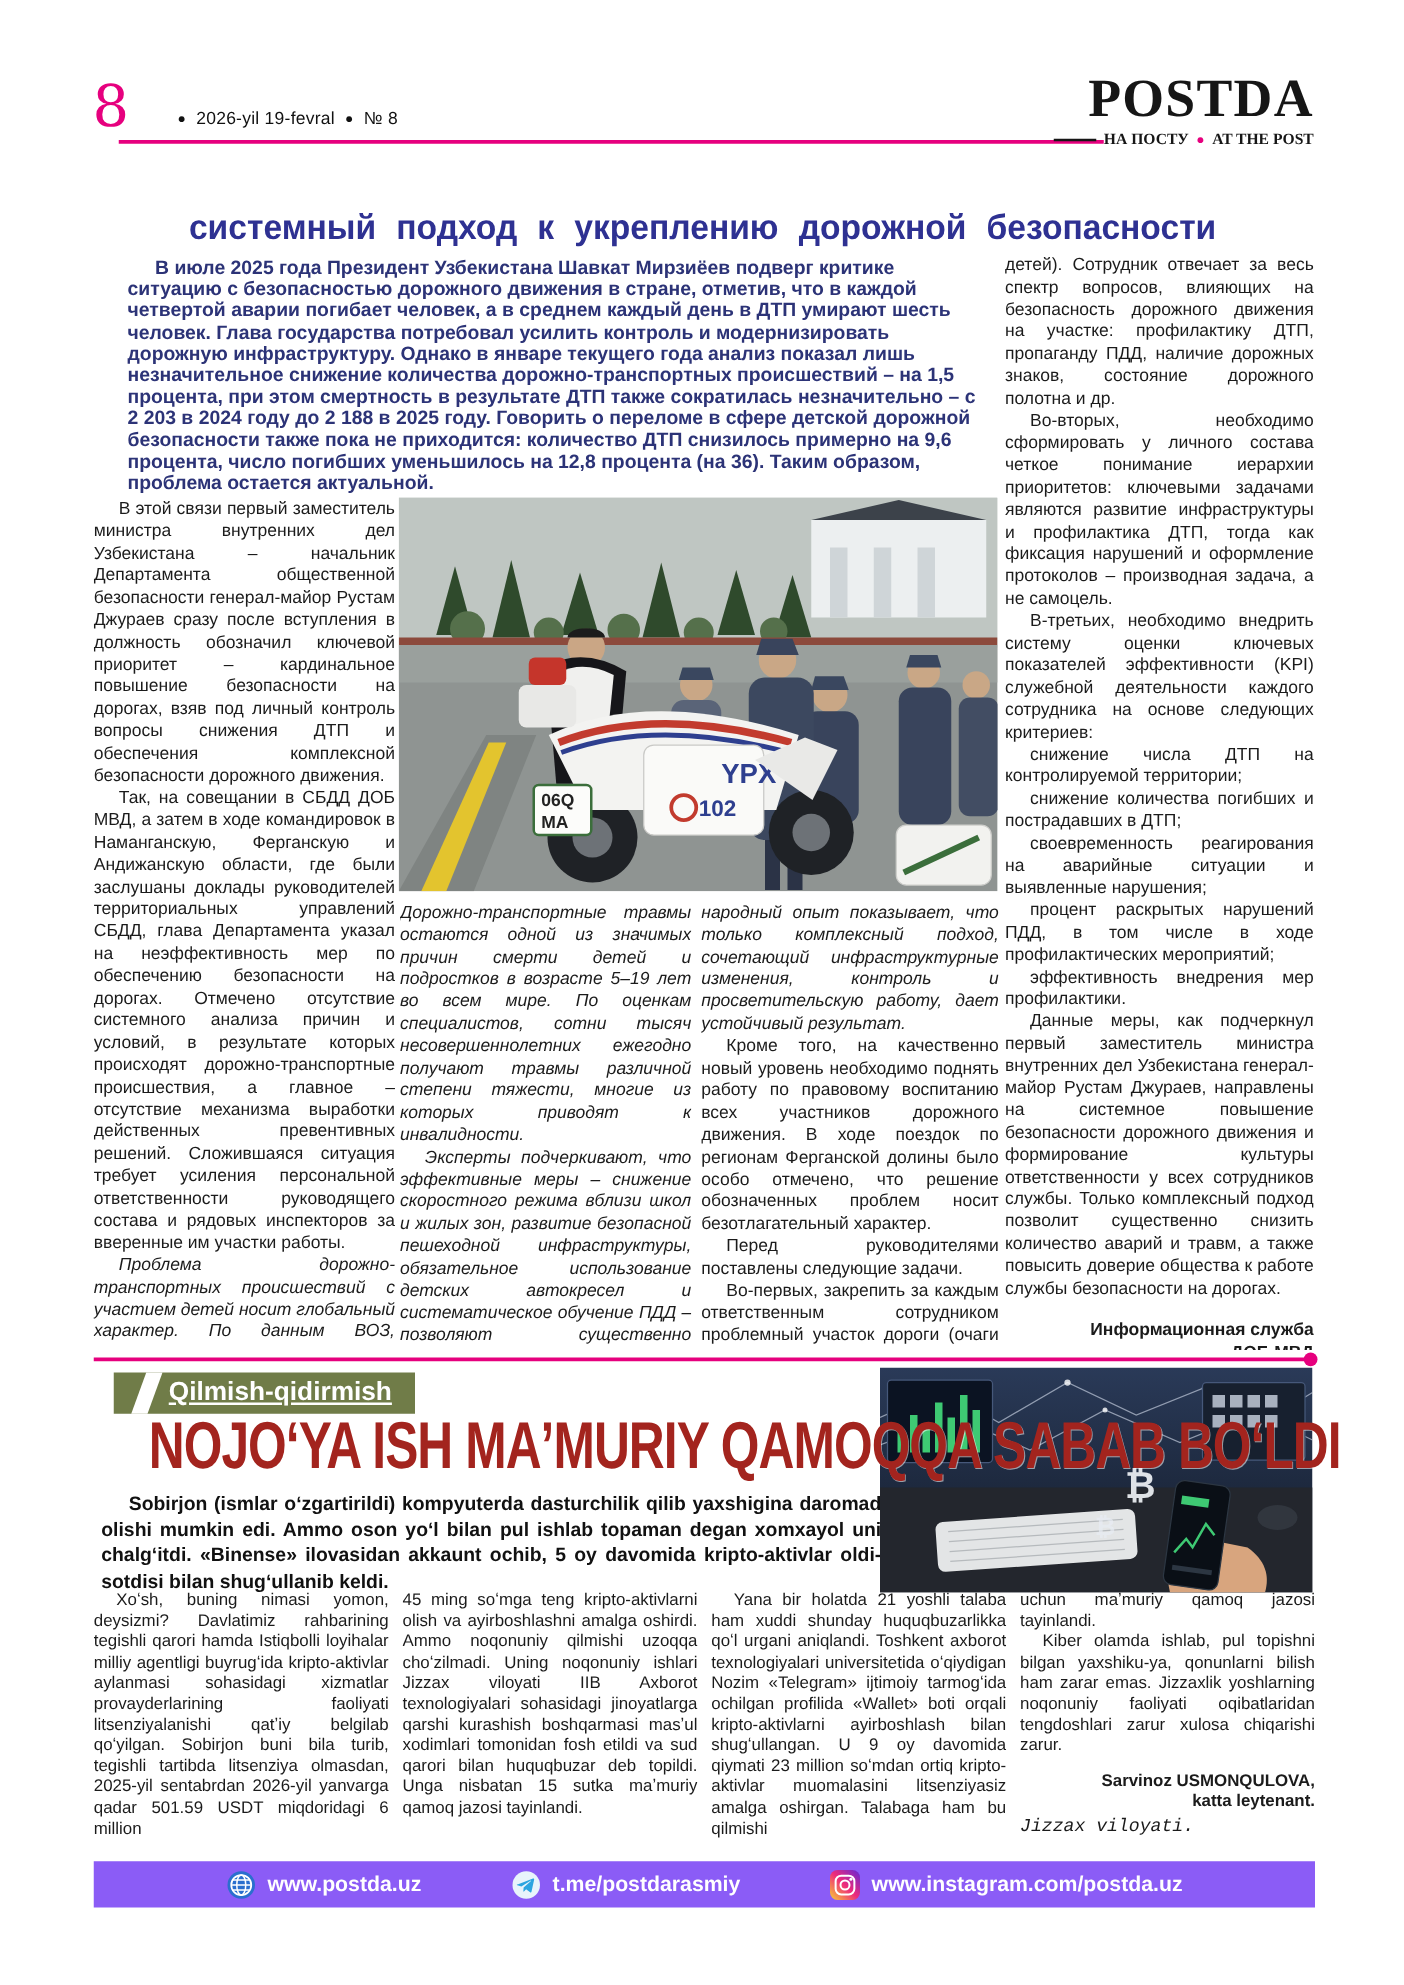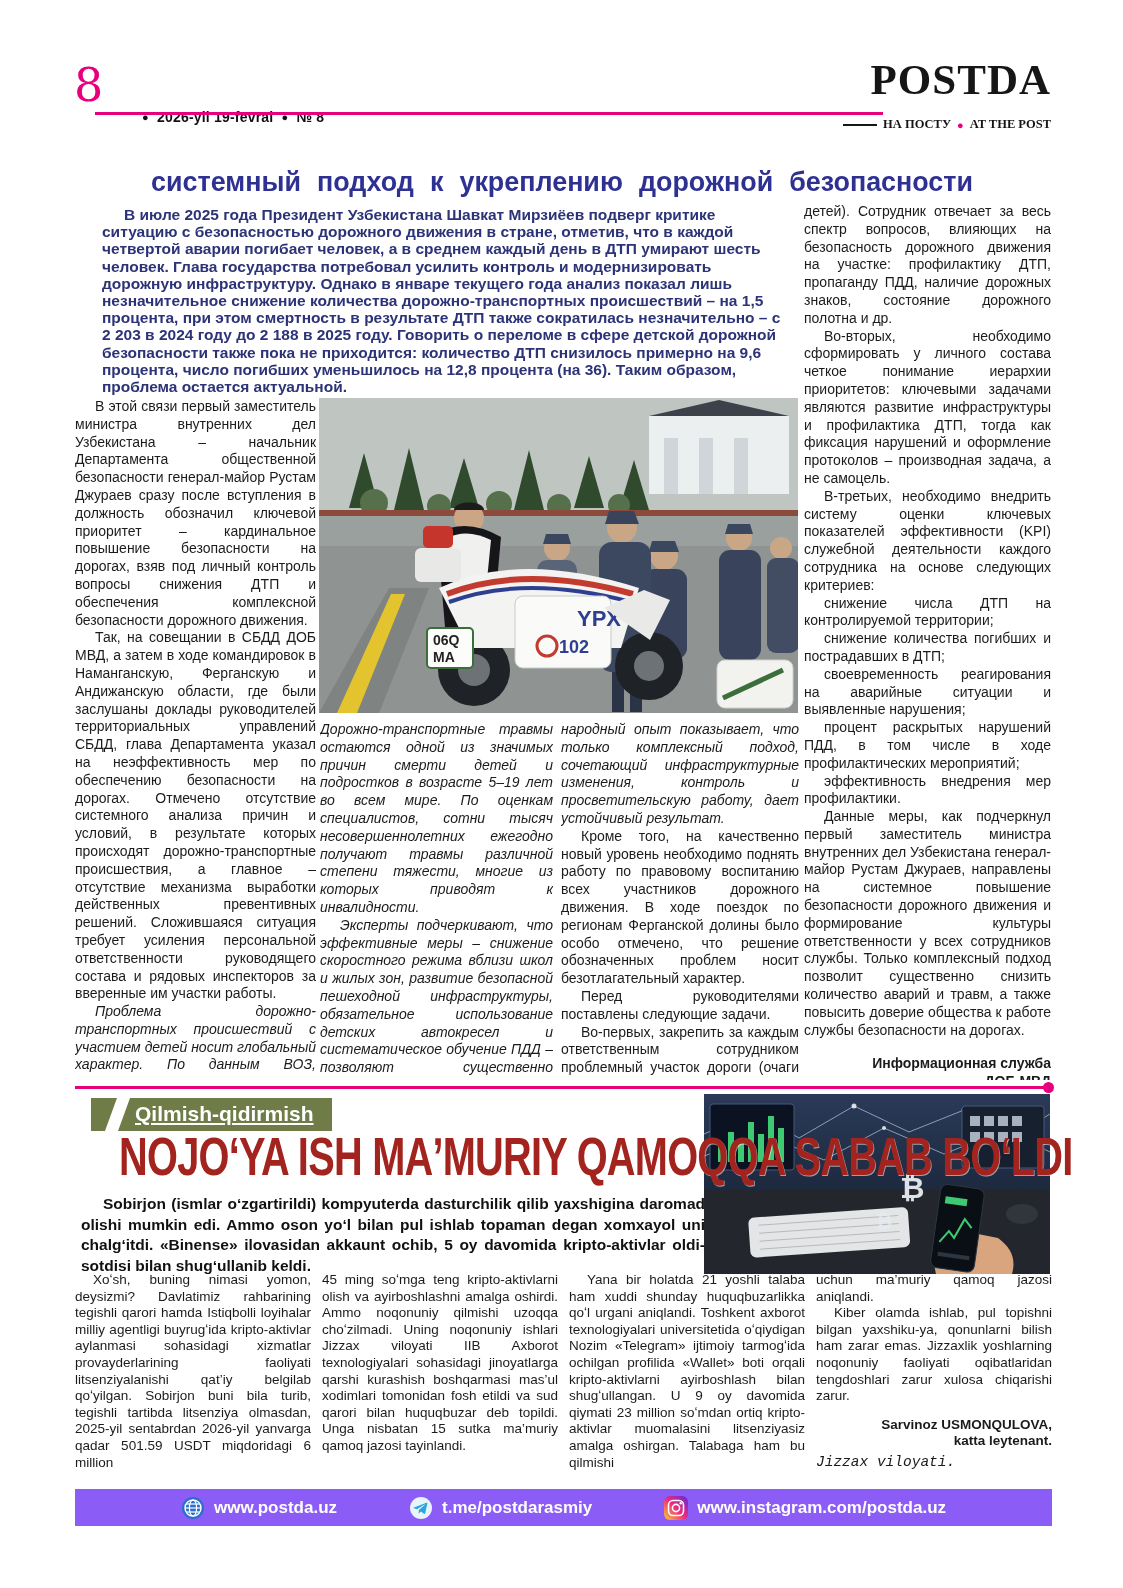--- a/index.html
+++ b/index.html
@@ -3,27 +3,27 @@
 <meta charset="utf-8">
 <style>
   html,body{margin:0;padding:0;background:#ffffff;}
   .page{position:relative;width:1123px;height:1588px;background:#fff;overflow:hidden;
         font-family:"Liberation Sans",sans-serif;color:#1c1c1c;}
   .abs{position:absolute;}
 
   
   .page-num{left:74px;top:62px;font-family:"DejaVu Serif",serif;font-size:46px;line-height:1;
             color:#e6007e;font-weight:400;}
-  .dateline{left:138px;top:86px;font-size:14px;font-weight:bold;color:#111;letter-spacing:.2px;margin-top:23px;}
+  .dateline{left:138px;top:86px;font-size:14px;font-weight:normal;color:#111;letter-spacing:.2px;}
   .dateline .b{font-size:11px;position:relative;top:-1px;padding:0 4px;}
   .header-line{left:95px;top:112px;width:788px;height:3px;background:#e6007e;}
   .masthead{right:72px;top:58px;text-align:right;}
   .masthead-title{font-family:"Liberation Serif",serif;font-size:43px;line-height:1;color:#161616;
                   font-weight:600;letter-spacing:1px;}
-  .masthead-sub{display:flex;align-items:center;justify-content:flex-end;gap:6px;margin-top:16px;
+  .masthead-sub{display:flex;align-items:center;justify-content:flex-end;gap:6px;margin-top:3px;
                 font-family:"Liberation Serif",serif;font-size:12.5px;font-weight:bold;color:#161616;}
   .masthead-dash{width:34px;height:2px;background:#161616;}
   .masthead-dot{color:#e6007e;font-size:11px;}
 
   
   .h1{left:75px;top:114px;width:975px;text-align:center;color:#2e3192;}
   .h1 span{display:inline-block;transform:scaleX(.85);font-size:47px;font-weight:800;
            letter-spacing:-1px;white-space:nowrap;}
   .h2{left:75px;top:166px;width:975px;text-align:center;color:#2e3192;}
   .h2 span{display:inline-block;transform:scaleX(.96);font-size:28px;font-weight:bold;
@@ -315,21 +315,21 @@
       <div class="c">
         <p>Xoʻsh, buning nimasi yomon, deysizmi? Davlatimiz rahbarining tegishli qarori hamda Istiqbolli loyihalar milliy agentligi buyrugʻida kripto-aktivlar aylanmasi sohasidagi xizmatlar provayderlarining faoliyati litsenziyalanishi qatʼiy belgilab qoʻyilgan. Sobirjon buni bila turib, tegishli tartibda litsenziya olmasdan, 2025-yil sentabrdan 2026-yil yanvarga qadar 501.59 USDT miqdoridagi 6 million</p>
       </div>
       <div class="c">
         <p class="ni">45 ming soʻmga teng kripto-aktivlarni olish va ayirboshlashni amalga oshirdi. Ammo noqonuniy qilmishi uzoqqa choʻzilmadi. Uning noqonuniy ishlari Jizzax viloyati IIB Axborot texnologiyalari sohasidagi jinoyatlarga qarshi kurashish boshqarmasi masʼul xodimlari tomonidan fosh etildi va sud qarori bilan huquqbuzar deb topildi. Unga nisbatan 15 sutka maʼmuriy qamoq jazosi tayinlandi.</p>
       </div>
       <div class="c">
         <p>Yana bir holatda 21 yoshli talaba ham xuddi shunday huquqbuzarlikka qoʻl urgani aniqlandi. Toshkent axborot texnologiyalari universitetida oʻqiydigan Nozim «Telegram» ijtimoiy tarmogʻida ochilgan profilida «Wallet» boti orqali kripto-aktivlarni ayirboshlash bilan shugʻullangan. U 9 oy davomida qiymati 23 million soʻmdan ortiq kripto-aktivlar muomalasini litsenziyasiz amalga oshirgan. Talabaga ham bu qilmishi</p>
       </div>
       <div class="c">
-        <p class="ni">uchun maʼmuriy qamoq jazosi aniqlandi.</p>
+        <p class="ni">uchun maʼmuriy qamoq jazosi tayinlandi.</p>
         <p>Kiber olamda ishlab, pul topishni bilgan yaxshiku-ya, qonunlarni bilish ham zarar emas. Jizzaxlik yoshlarning noqonuniy faoliyati oqibatlaridan tengdoshlari zarur xulosa chiqarishi zarur.</p>
         <div class="sig2">
           <div>Sarvinoz USMONQULOVA,</div>
           <div>katta leytenant.</div>
         </div>
         <div class="sig2-region">Jizzax viloyati.</div>
       </div>
     </div>
   </div>
 

